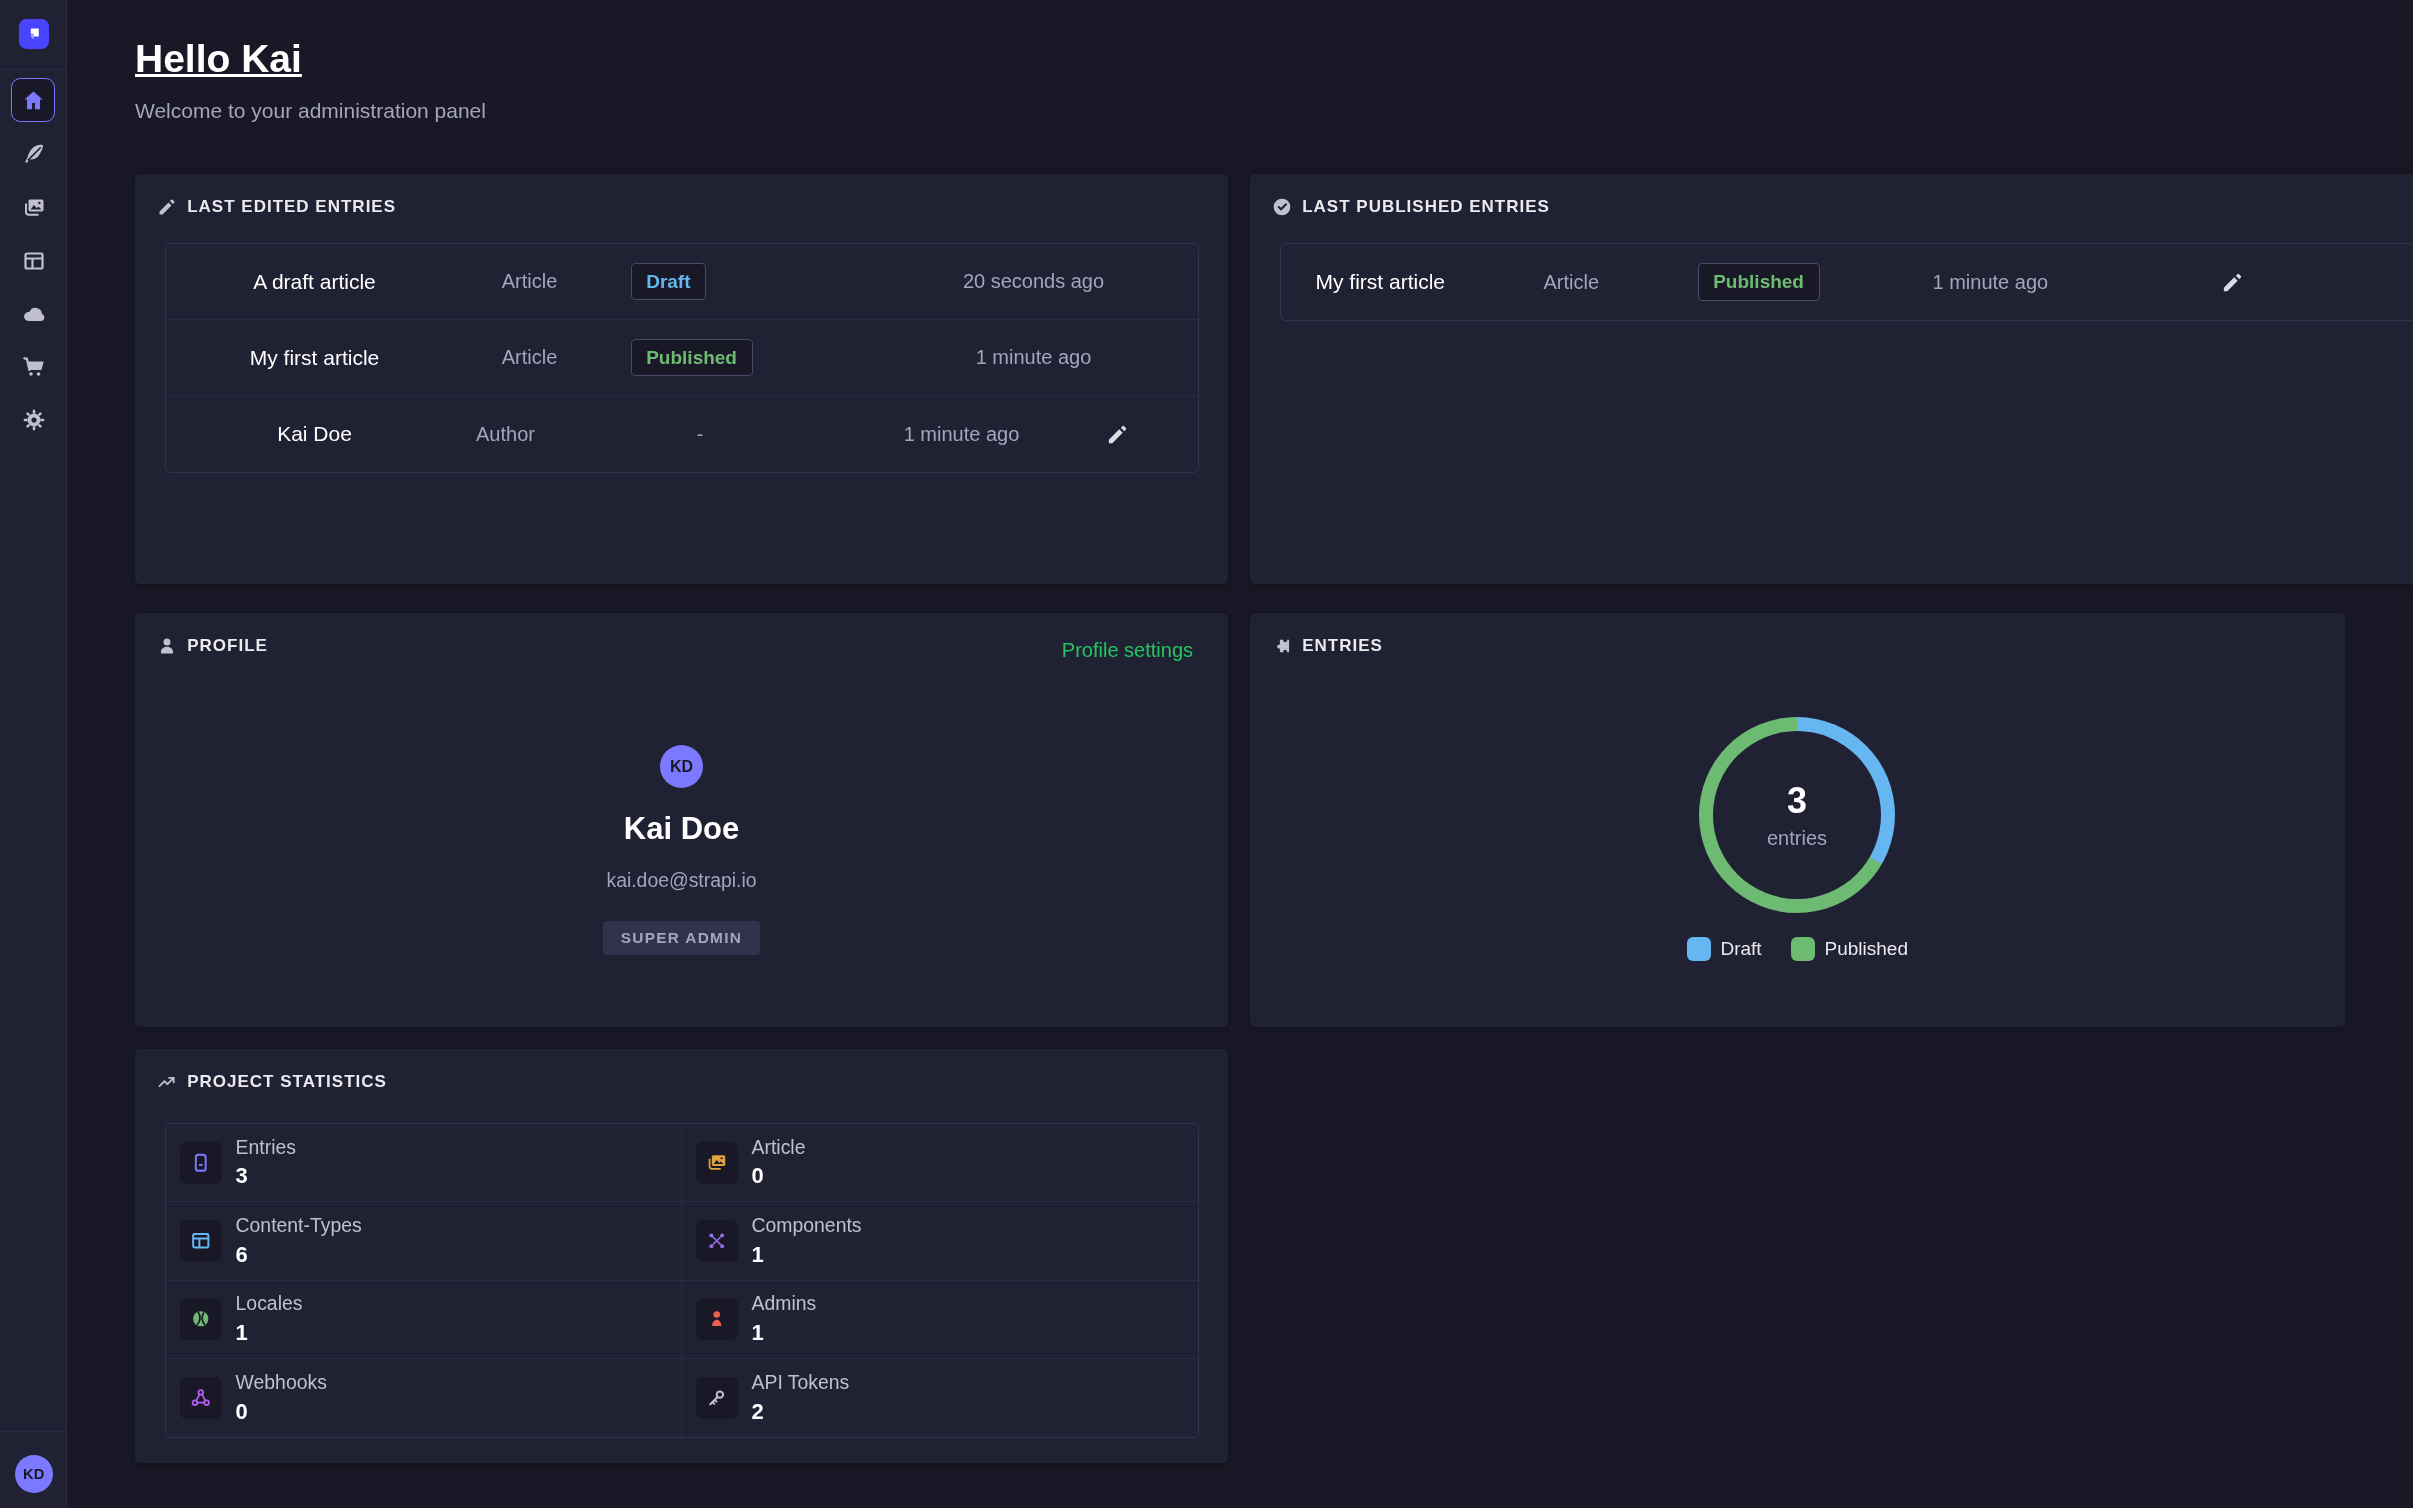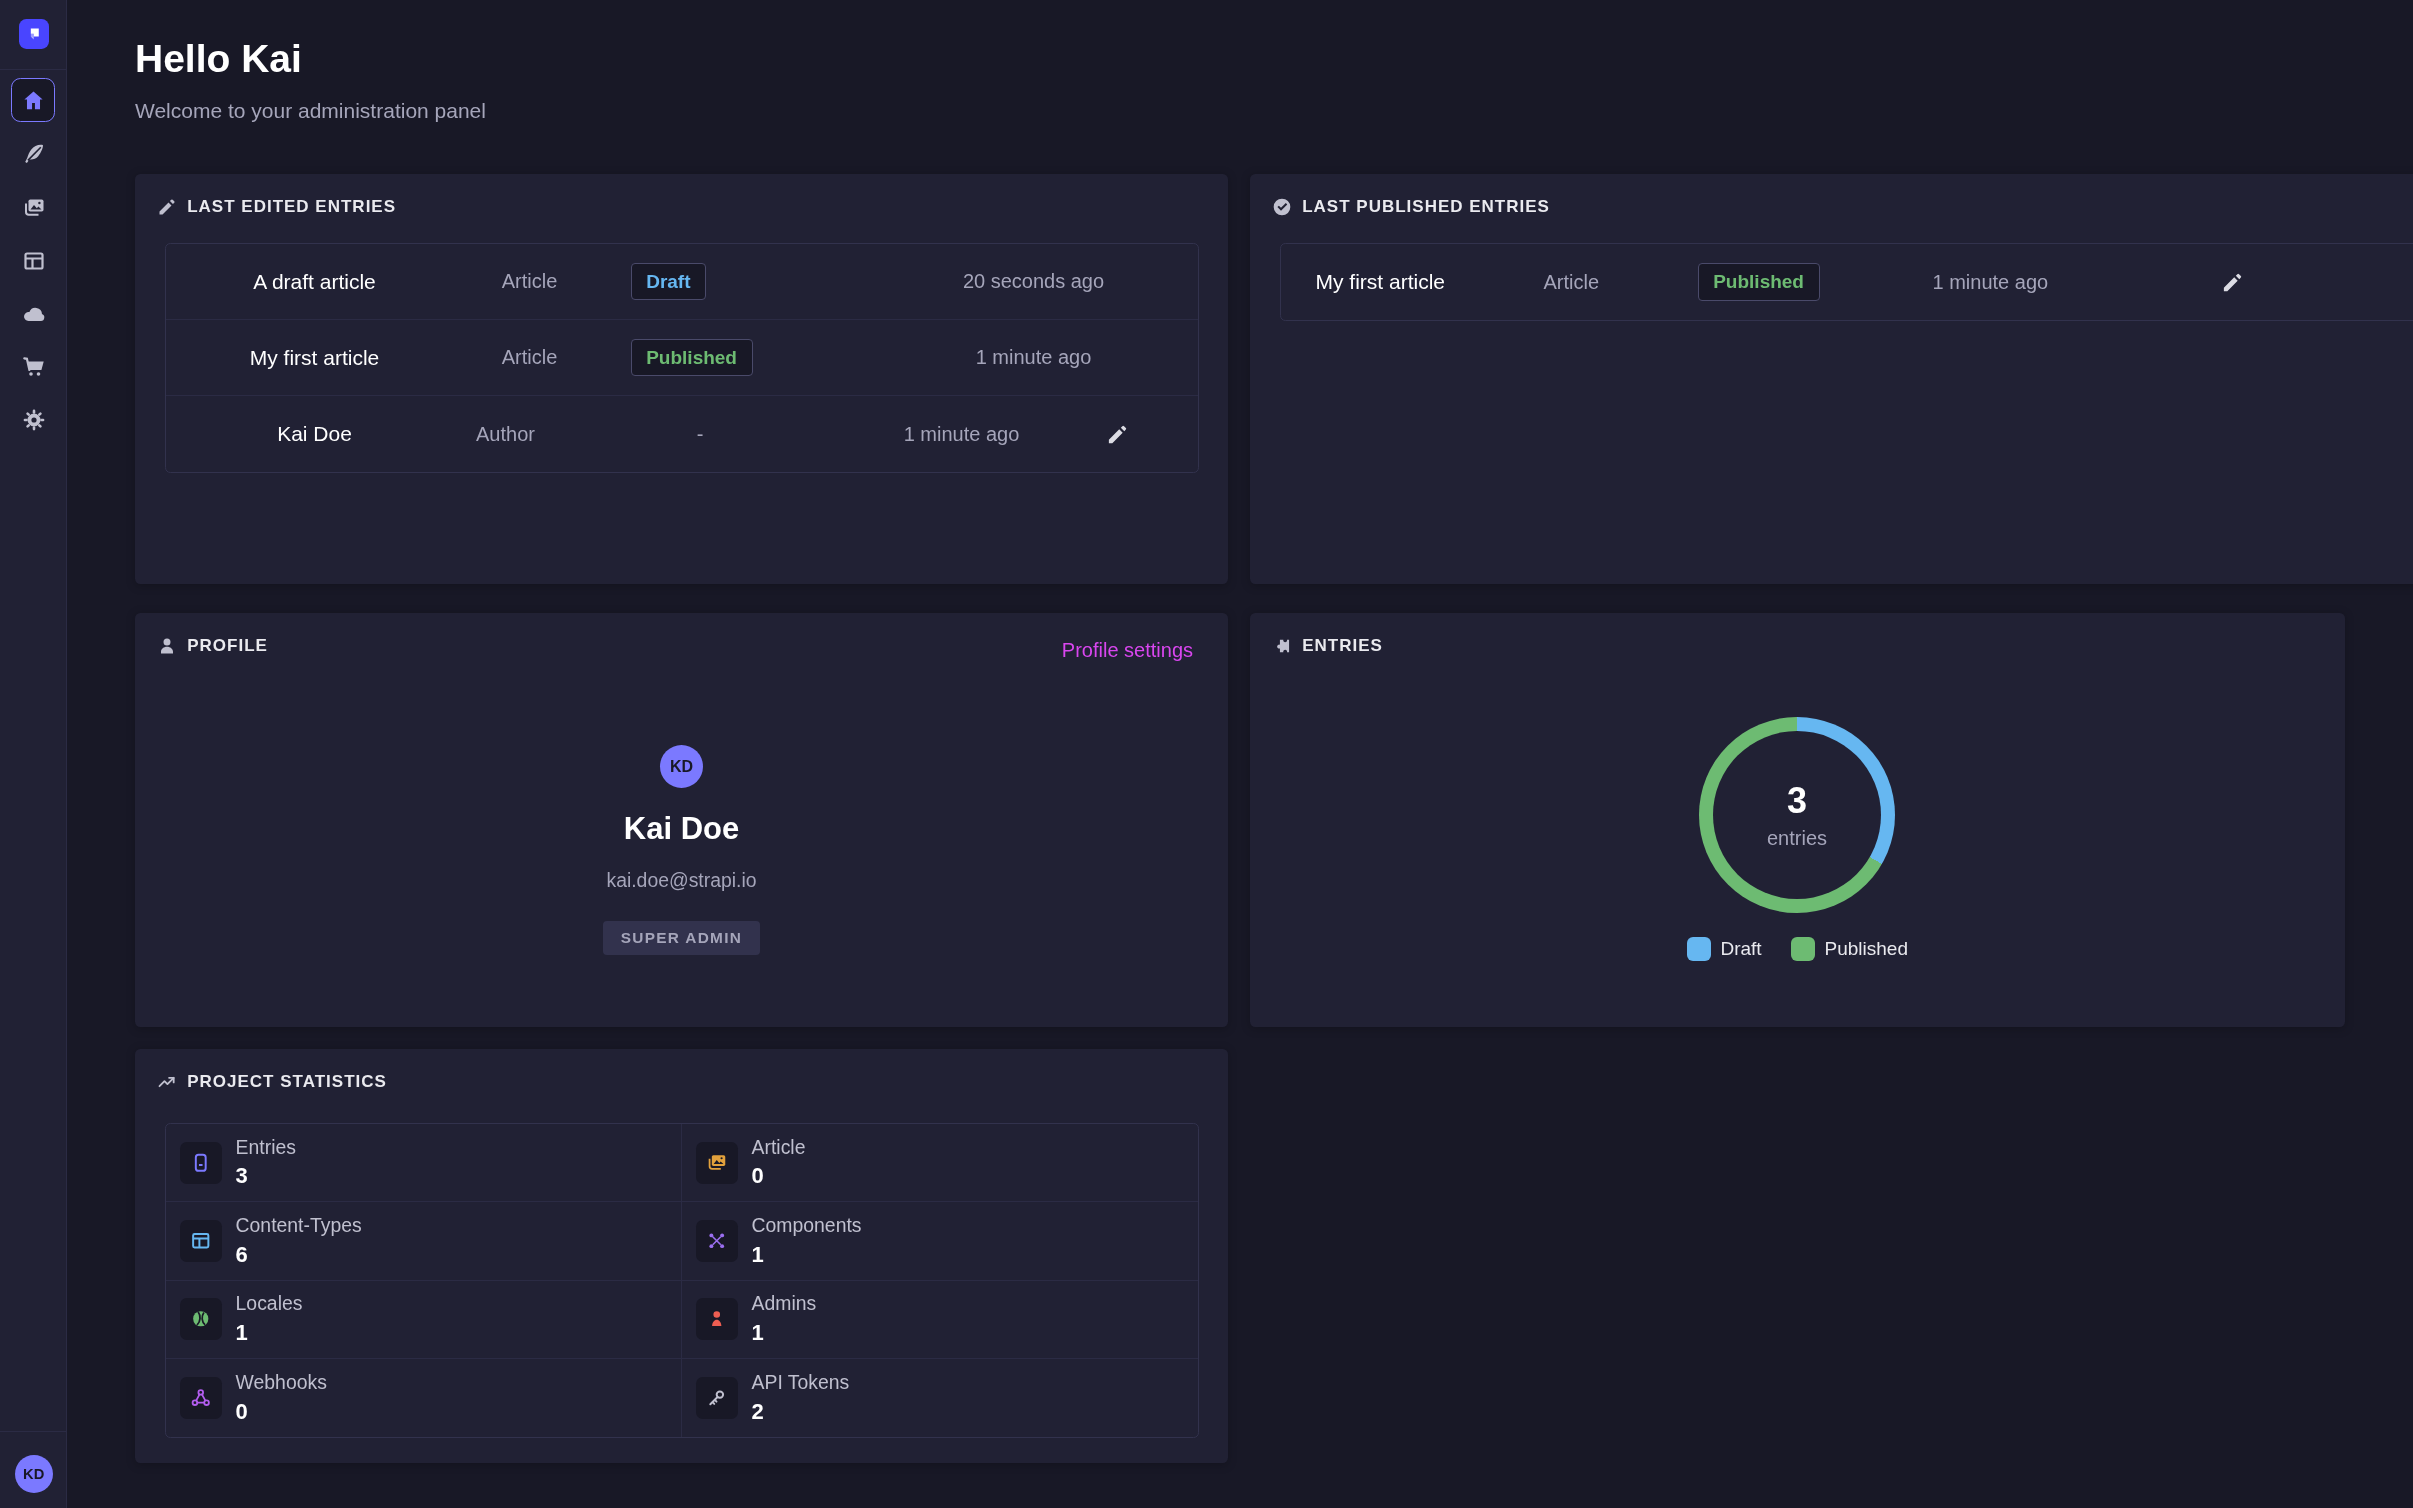--- a/index.html
+++ b/index.html
@@ -33,21 +33,21 @@
   .sb-icon {
     position:absolute; left:21.5px; width:24px; height:24px; color:#c0c0cf; cursor:pointer;
   }
   .sb-avatar {
     position:absolute; left:14.7px; top:1455px; width:38px; height:38px; border-radius:50%;
     background:#7b79ff; color:#181826; font-size:14.7px; font-weight:bold;
     display:flex; align-items:center; justify-content:center; cursor:pointer;
   }
 
   
-  .page-title { position:absolute; left:135px; top:37px; font-size:39px; font-weight:bold; color:#ffffff; }
+  .page-title { position:absolute; left:135px; top:37px; font-size:39px; font-weight:bold; color:#ffffff;text-decoration:underline; }
   .page-subtitle { position:absolute; left:135px; top:99px; font-size:21px; color:#a5a5ba; }
 
   
   .panel {
     position:absolute; background:#212134; border-radius:5.4px;
     box-shadow:0 1.3px 9.4px rgba(0,0,0,0.22);
   }
   #panel-last-edited   { left:135px;  top:174px;  width:1093px; height:410px;text-align:center; }
   #panel-last-published{ left:1250px; top:174px;  width:1224px; height:410px; }
   #panel-profile       { left:135px;  top:613px;  width:1093px; height:414px; }
@@ -80,21 +80,21 @@
   }
   .badge.draft { color:#66b7f1; }
   .badge.published { color:#6dbb72; }
   .edit-btn {
     background:none; border:none; color:#dcdce4; cursor:pointer;
     width:29.5px; height:29.5px; padding:0;
   }
   .edit-btn svg { width:23px; height:23px; }
 
   
-  .profile-link { position:absolute; right:35px; top:25.5px; font-size:20px; color:#d946ef; text-decoration:none; cursor:pointer; }
+  .profile-link { position:absolute; right:35px; top:25.5px; font-size:20px; color:#22c55e; text-decoration:none; cursor:pointer; }
   .profile-body { position:absolute; left:0; right:0; top:132px; display:flex; flex-direction:column; align-items:center; }
   .profile-avatar {
     width:43px; height:43px; border-radius:50%; background:#7b79ff;
     color:#181826; font-size:16px; font-weight:bold;
     display:flex; align-items:center; justify-content:center;
   }
   .profile-name { margin-top:23px; font-size:31px; font-weight:bold; color:#ffffff; }
   .profile-email { margin-top:21.5px; font-size:19.4px; color:#a5a5ba; }
   .role-badge {
     margin-top:29.5px; background:#32324d; color:#a5a5ba; font-size:15.4px; font-weight:bold;

